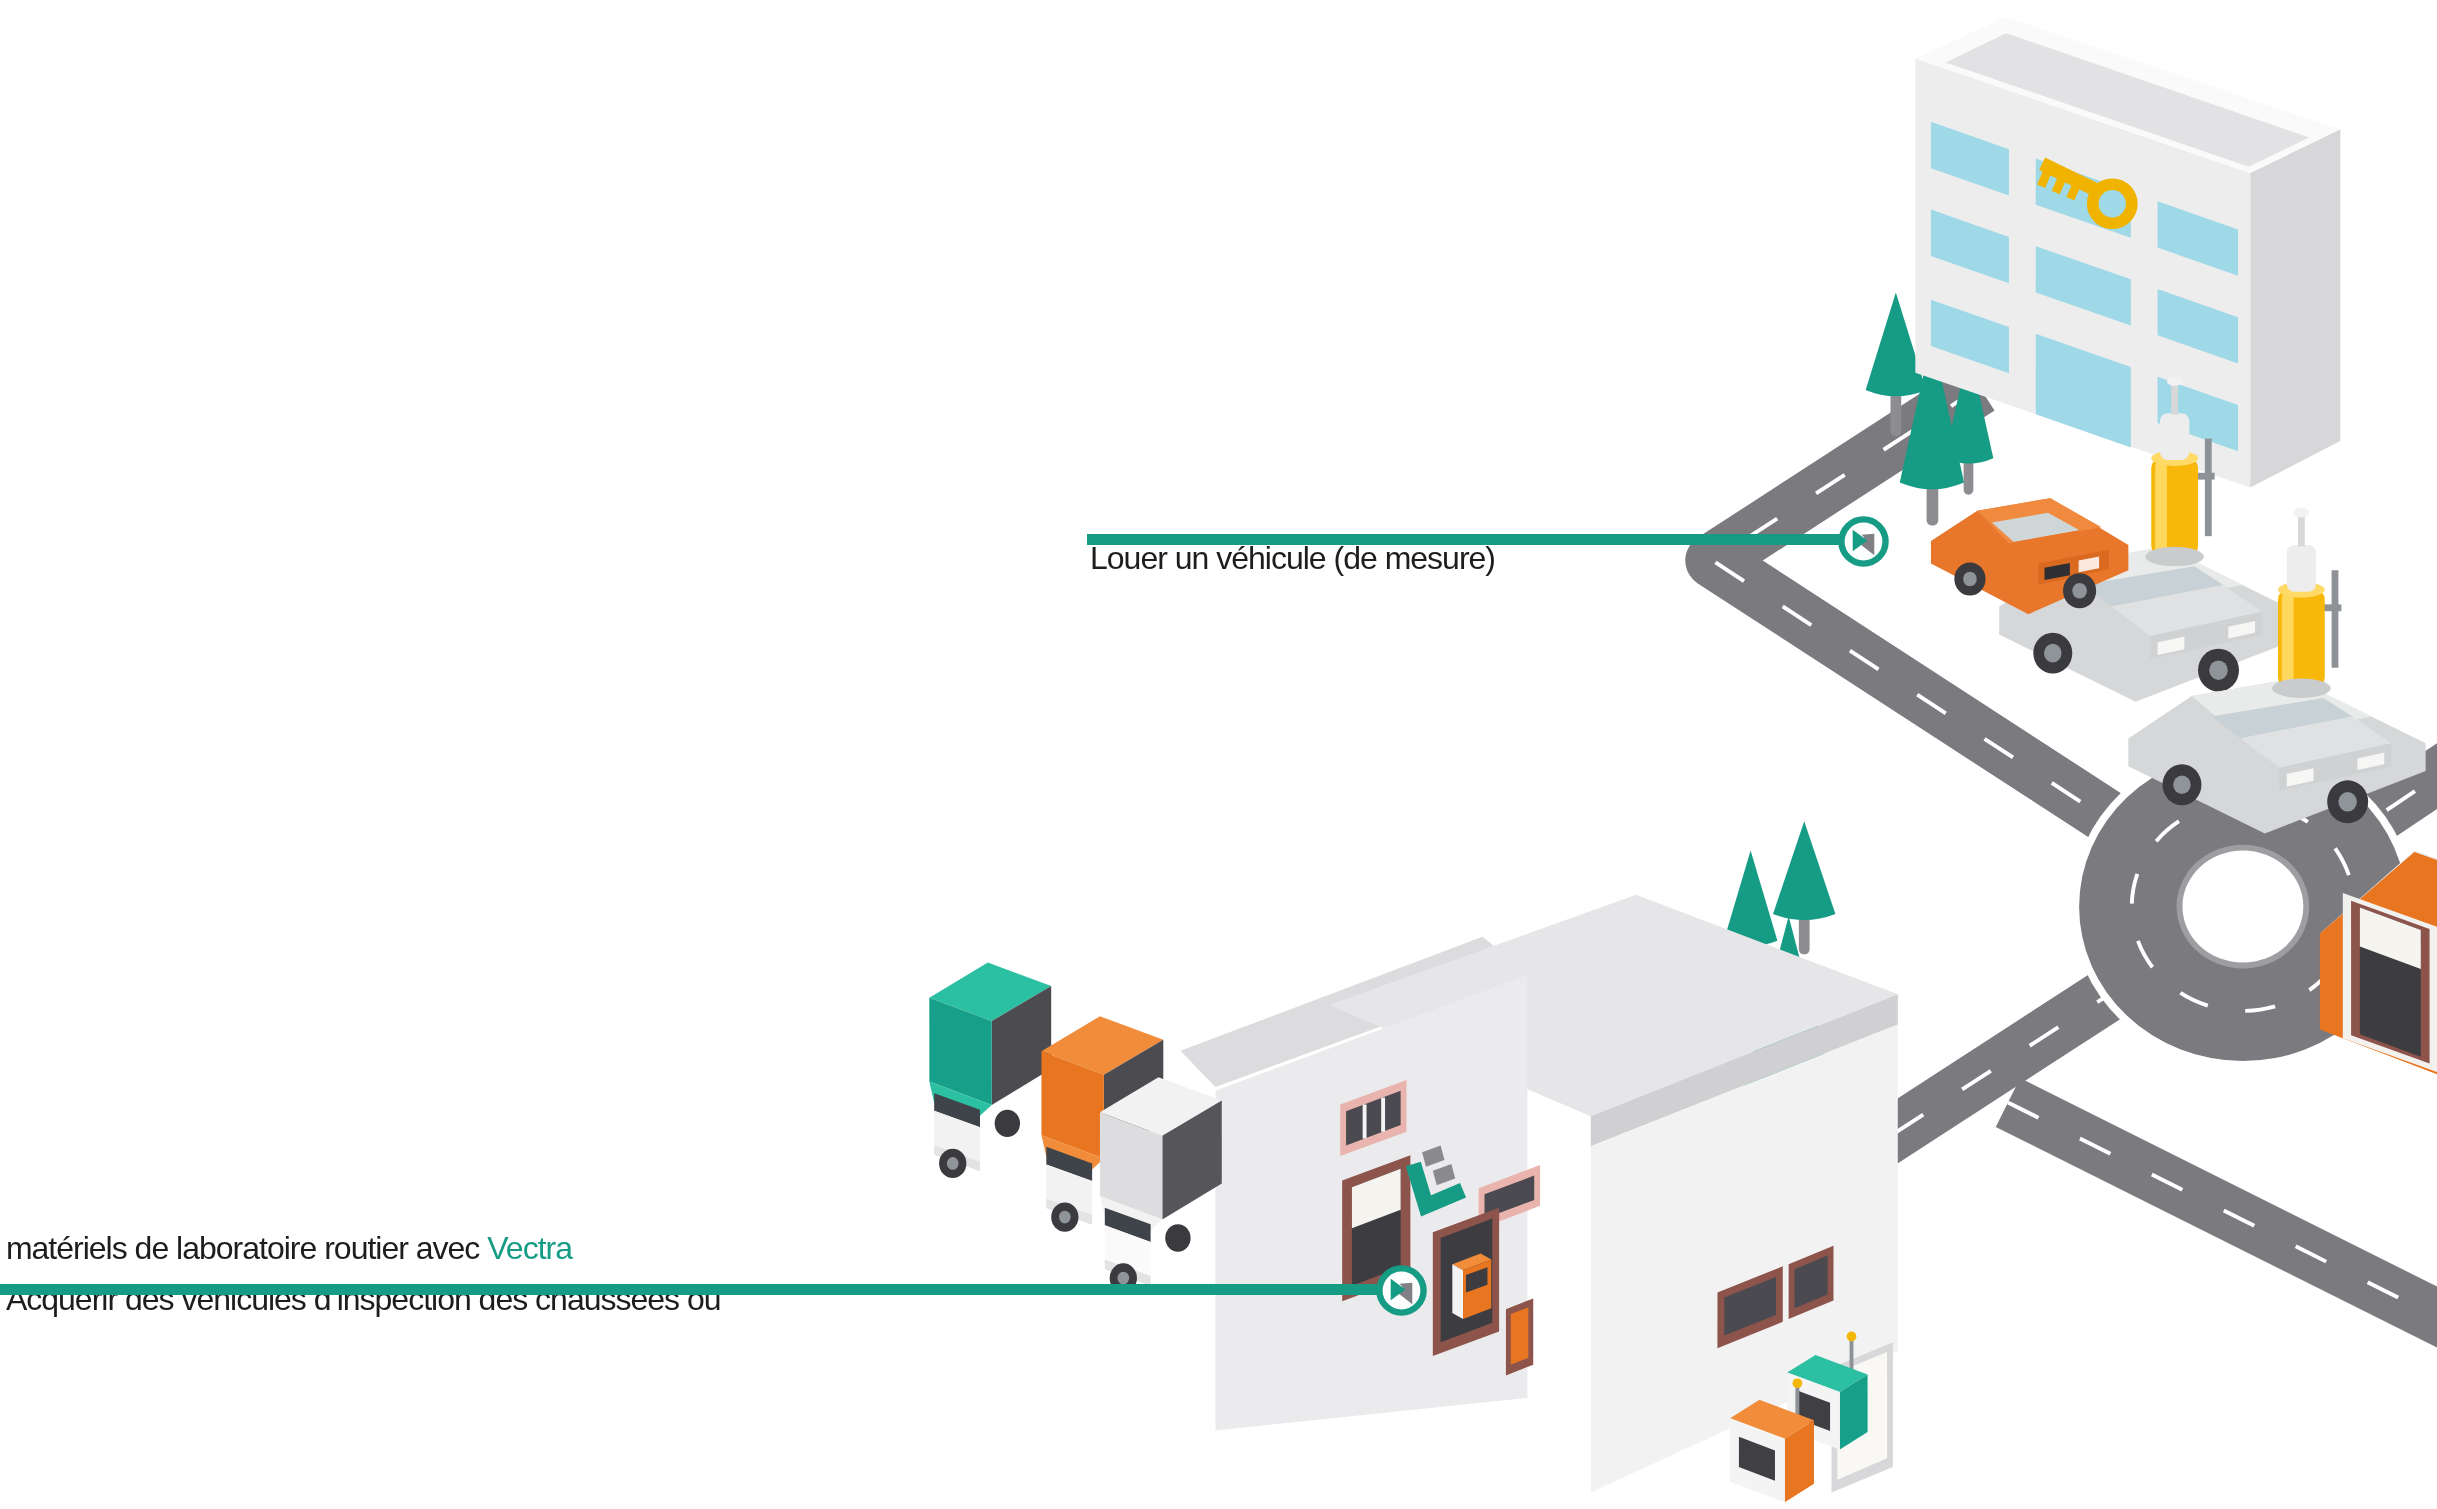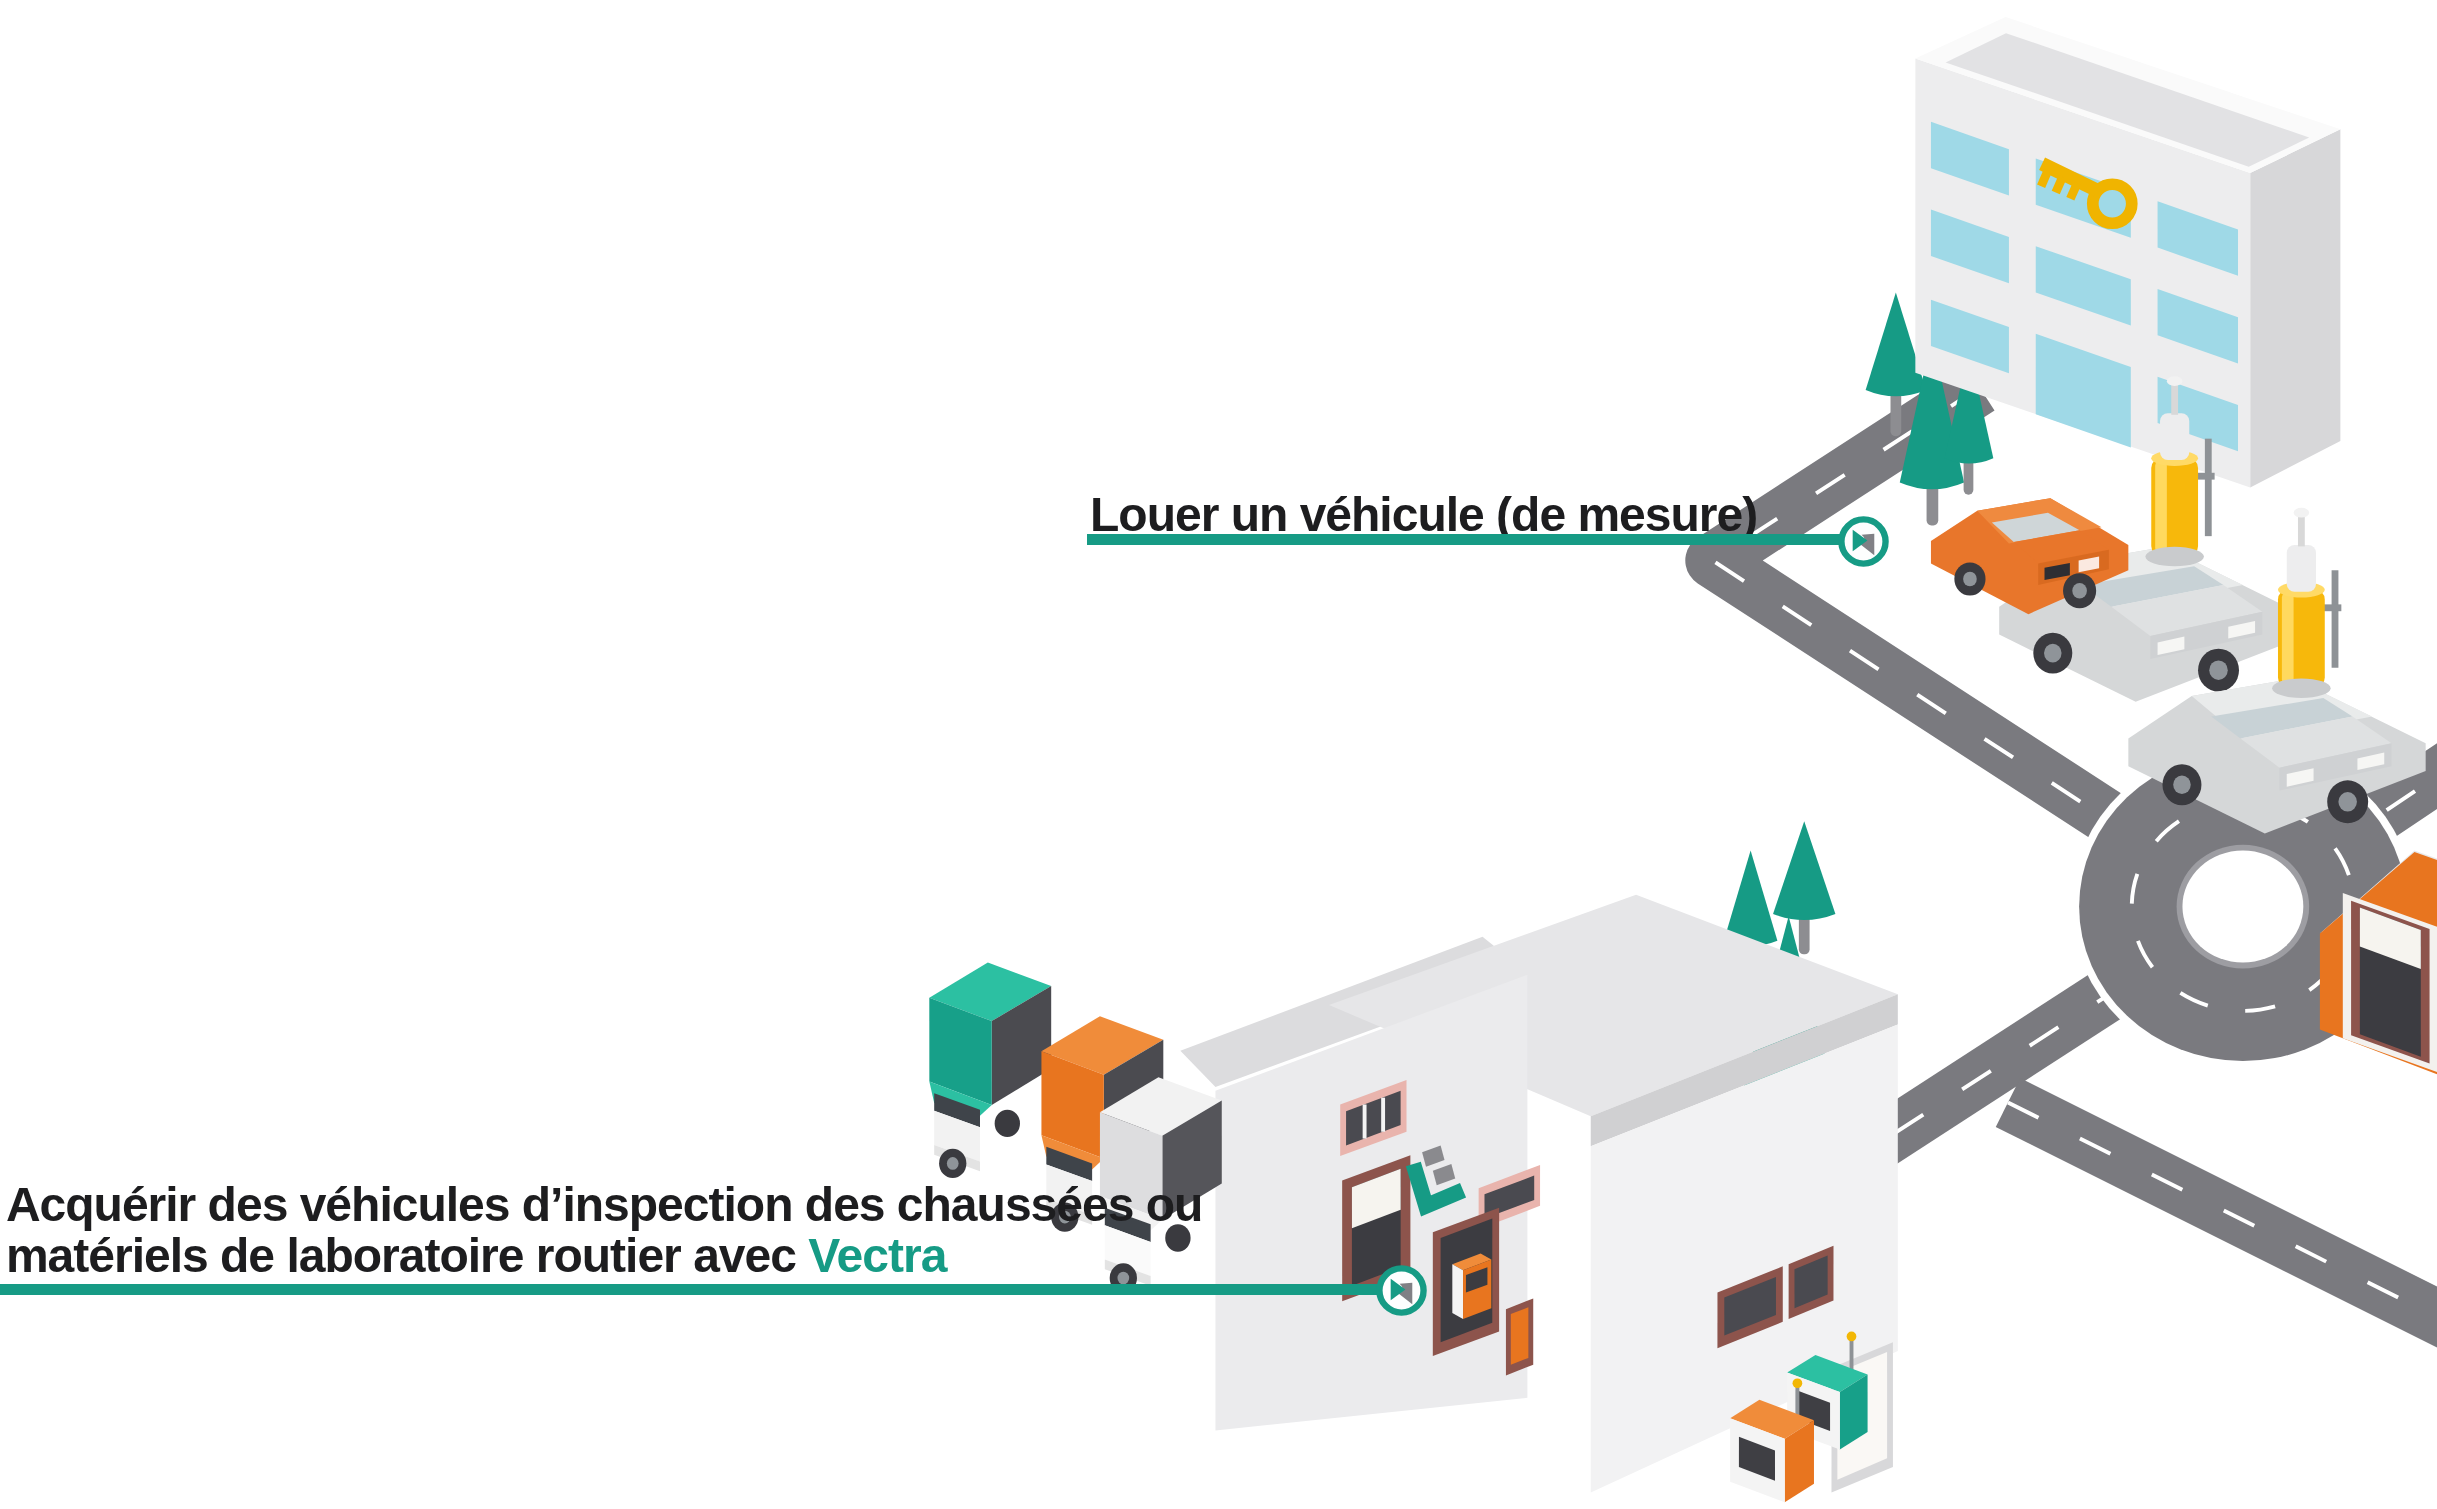--- a/index.html
+++ b/index.html
@@ -1,20 +1,20 @@
 <!DOCTYPE html>
 <html style="font-size:7.8px"><head>
 <meta charset="utf-8">
 <style>
   html,body{margin:0;padding:0;background:#fff;}
   .stage{position:relative;width:3742px;height:1509px;background:#ffffff;overflow:hidden;
          font-family:"Liberation Sans",sans-serif;}
   .scene-svg{position:absolute;left:0;top:0;width:3742px;height:1509px;}
-  .label{position:absolute;color:#1d1d1f;font-weight:700;font-size:48px;line-height:51px;
-         letter-spacing:-1px;white-space:nowrap;}
+  .label{position:absolute;color:#1d1d1f;font-weight:400;font-size:32px;line-height:51px;
+         letter-spacing:-1px;white-space:nowrap;margin-top:44px;}
   .label .brand{color:#169b85;}
   .connector{position:absolute;height:10.7px;background:#169b85;}
   .node-icon{position:absolute;width:51px;height:51px;}
   .node-icon svg{display:block;width:100%;height:100%;}
 </style>
 </head>
 <body>
 
 <div class="stage">
 
@@ -388,22 +388,22 @@
   <div class="connector" style="left:1087px;top:534px;width:754px;"></div>
   <div class="node-icon" style="left:1838px;top:516px;">
     <svg viewBox="0 0 104 104">
         <circle cx="52" cy="52" r="45" fill="#fdfefe" stroke="#169b85" stroke-width="13"></circle>
         <path d="M74,36 L74,80 L46,58 C56,52 56,44 48,38 Z" fill="#808085"></path>
         <path d="M30,28 L30,72 L60,50 Z" fill="#169b85"></path>
       </svg>
   </div>
 
   <div class="label" style="left:5.9px;top:1179px;">
+    <div><span>matériels de laboratoire routier avec </span><span class="brand">Vectra</span></div>
     <div>Acquérir des véhicules d’inspection des chaussées ou</div>
-    <div><span>matériels de laboratoire routier avec </span><span class="brand">Vectra</span></div>
   </div>
   <div class="connector" style="left:0px;top:1284px;width:1378px;"></div>
   <div class="node-icon" style="left:1376px;top:1265px;">
     <svg viewBox="0 0 104 104">
         <circle cx="52" cy="52" r="45" fill="#fdfefe" stroke="#169b85" stroke-width="13"></circle>
         <path d="M74,36 L74,80 L46,58 C56,52 56,44 48,38 Z" fill="#808085"></path>
         <path d="M30,28 L30,72 L60,50 Z" fill="#169b85"></path>
       </svg>
   </div>
 

